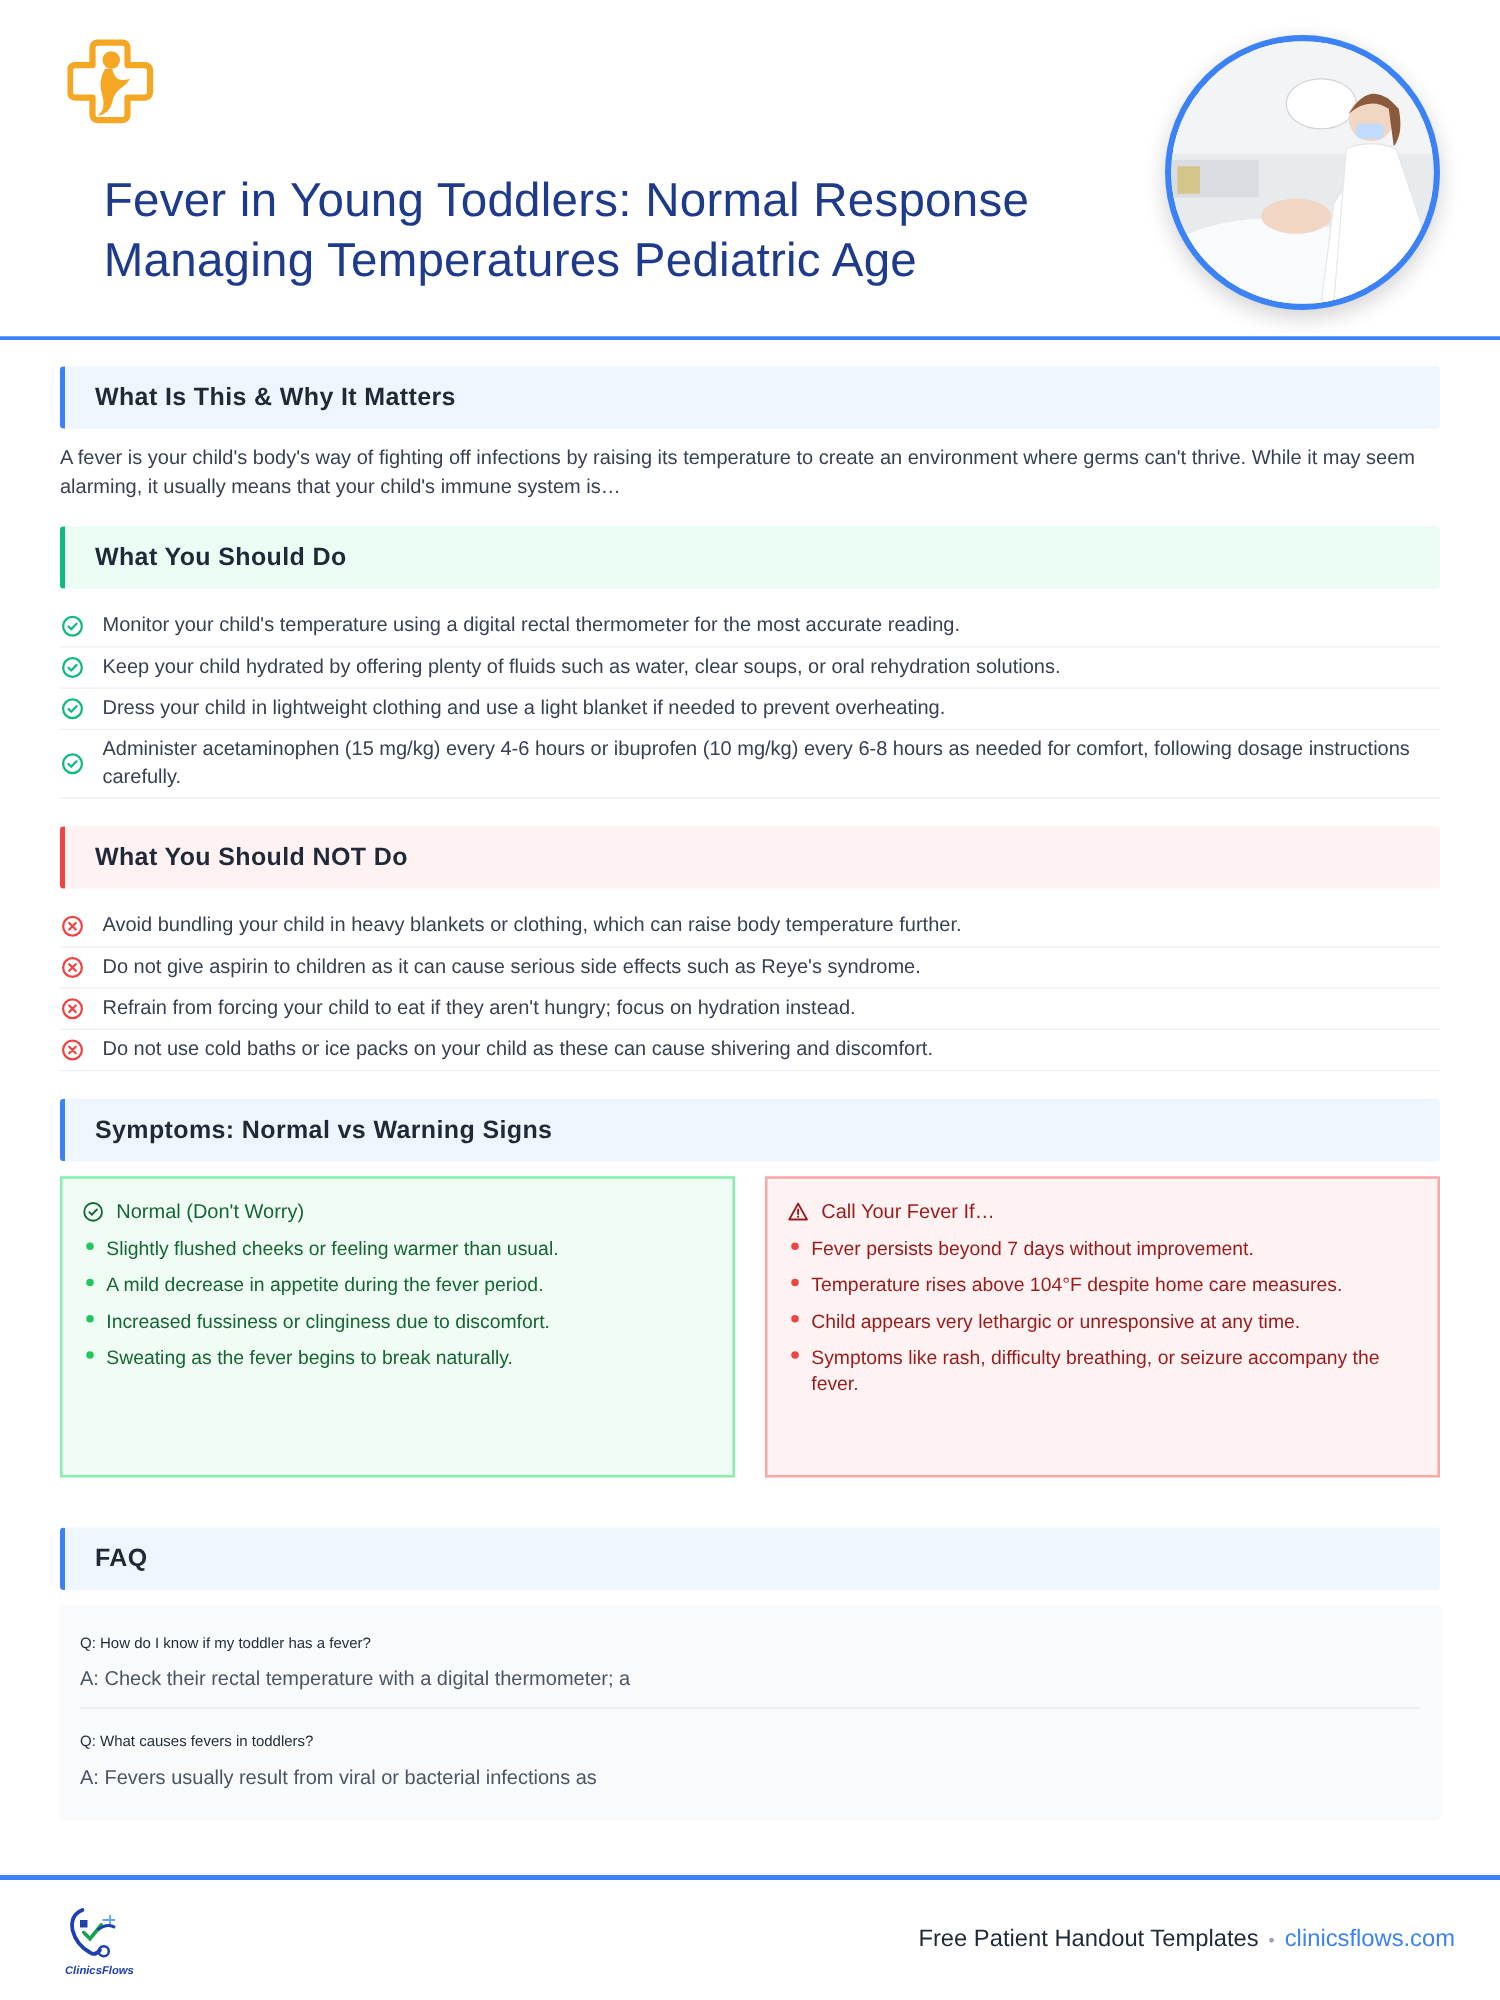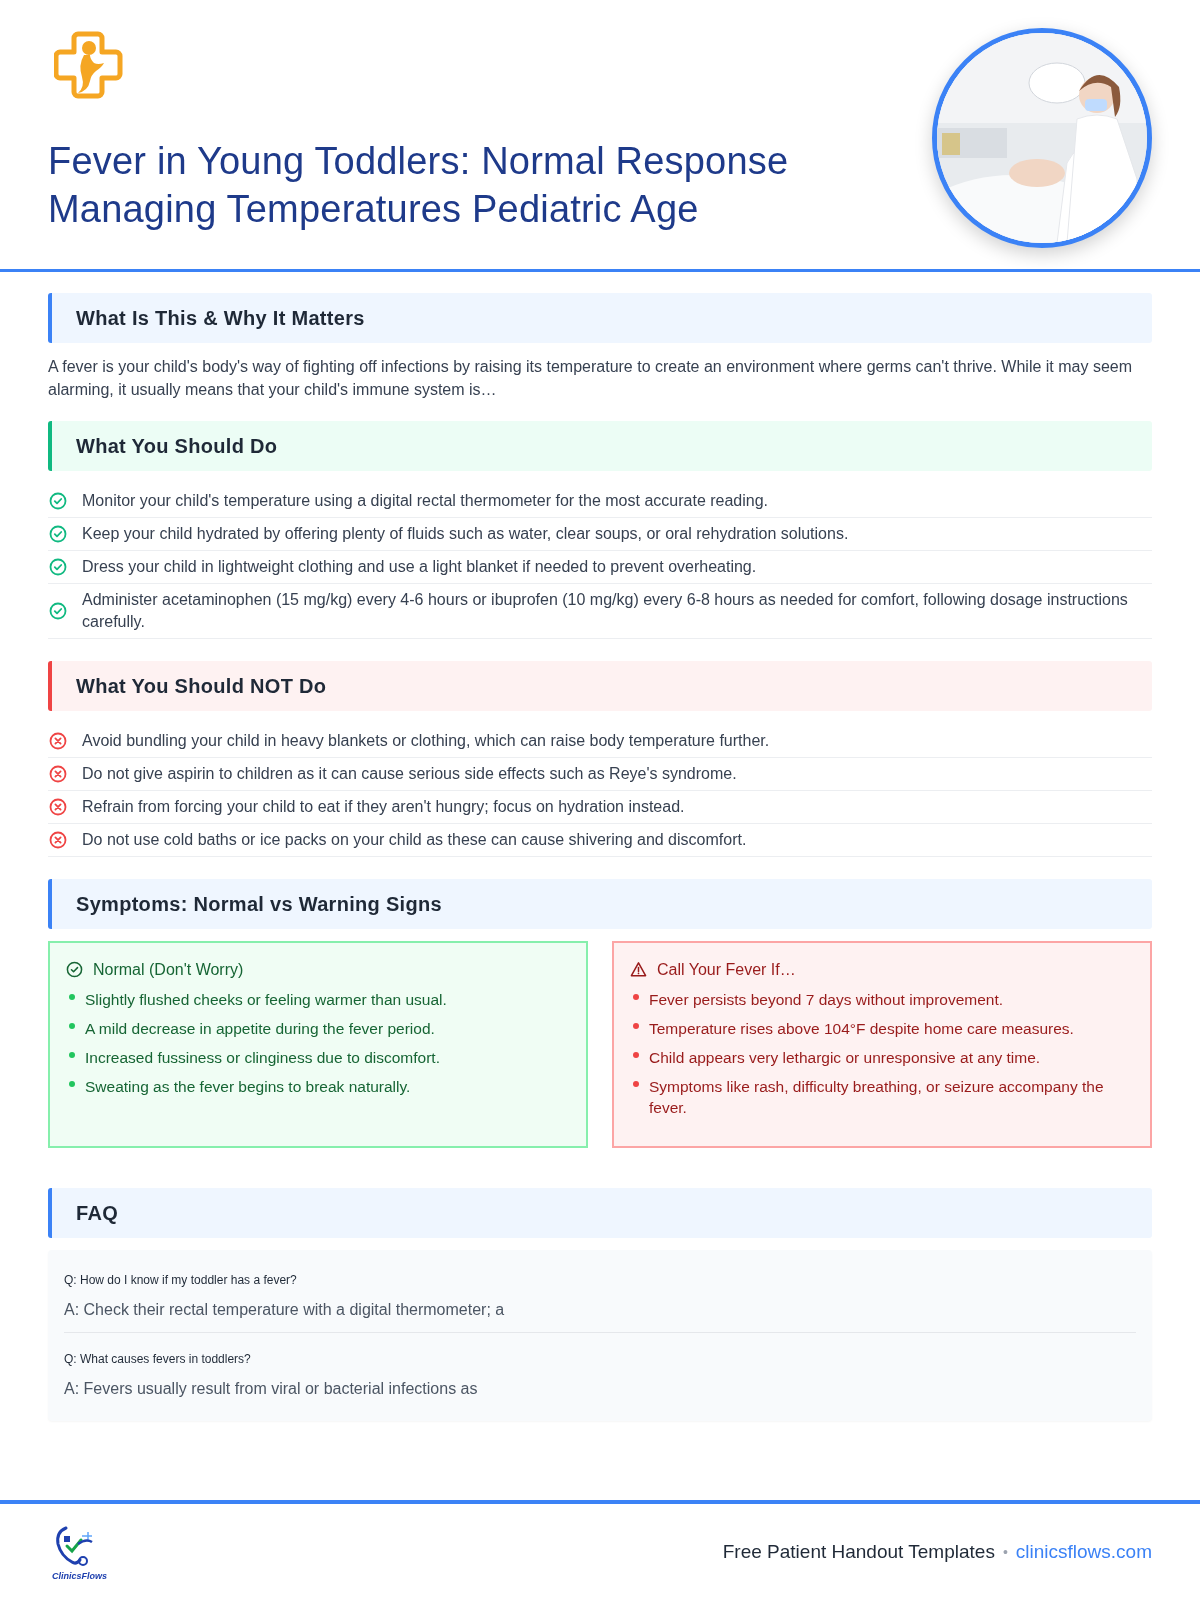--- a/index.html
+++ b/index.html
@@ -2,55 +2,55 @@
 <html><head>
 <meta charset="utf-8">
 <style>
   * { box-sizing: border-box; margin: 0; padding: 0; }
   html, body { width: 1200px; height: 1600px; background: #ffffff; }
   body { font-family: "Liberation Sans", "DejaVu Sans", sans-serif; color: #374151; position: relative; overflow: hidden; }
 
   .header { position: relative; height: 272px; border-bottom: 3px solid #3b82f6; }
   .logo { position: absolute; left: 54px; top: 30px; width: 70px; height: 70px; }
   .title { position: absolute; left: 48px; top: 137px; font-size: 38px; line-height: 48px; color: #1e3a8a; font-weight: 400; letter-spacing: 0.2px; }
-  .title div { white-space: nowrap; }
+  .title div { white-space: nowrap; margin-left: 35px; }
   .hero { position: absolute; left: 932px; top: 28px; width: 220px; height: 220px; border-radius: 50%; border: 5px solid #3b82f6; overflow: hidden; box-shadow: 0 6px 18px rgba(0,0,0,0.18); background: #eef1f4; }
 
   .content { position: absolute; left: 48px; top: 293px; width: 1104px; }
   .sec-head { height: 50px; display: flex; align-items: center; padding-left: 24px; font-size: 20px; color: #1f2937; border-left: 4px solid #3b82f6; background: #eff6ff; border-radius: 3px; letter-spacing: 0.3px; }
   .sec-head.green { border-left-color: #10b981; background: #ecfdf5; }
   .sec-head.red { border-left-color: #ef4444; background: #fef2f2; }
 
   .intro { margin-top: 12px; font-size: 16px; line-height: 23px; color: #374151; }
 
   .list { margin-top: 14px; }
   .list-item { display: flex; align-items: center; padding: 5px 0; border-bottom: 1px solid #eceef1; font-size: 16px; line-height: 22px; color: #374151; min-height: 33px; }
   .list-item .ico { flex: 0 0 20px; width: 20px; height: 20px; margin-right: 14px; display: flex; align-items: center; justify-content: center; }
 
   .cards { margin-top: 12px; display: flex; gap: 24px; }
-  .card { flex: 1; border: 2px solid; padding: 18px 16px; height: 207px; }
+  .card { flex: 1; border: 2px solid; padding: 18px 16px; height: 241px; }
   .card.normal { border-color: #86efac; background: #f0fdf4; color: #166534; }
   .card.warn { border-color: #fca5a5; background: #fef2f2; color: #991b1b; }
   .card-title { display: flex; align-items: center; font-size: 16px; margin-bottom: 10px; }
   .card-title .ico { width: 18px; height: 18px; margin-right: 9px; display: flex; }
   .bullet { display: flex; font-size: 15.5px; line-height: 21px; margin-bottom: 8px; }
   .bullet .dot { flex: 0 0 6px; width: 6px; height: 6px; border-radius: 50%; margin: 5px 10px 0 3px; }
   .normal .dot { background: #22c55e; }
   .warn .dot { background: #ef4444; }
 
   .faq-box { margin-top: 12px; background: #f8fafc; border-radius: 4px; padding: 14px 16px 10px 16px; box-shadow: 0 1px 2px rgba(0,0,0,0.04); }
   .faq-item { padding: 4px 0 10px 0; }
   .faq-item + .faq-item { border-top: 1px solid #e5e7eb; padding-top: 14px; }
   .faq-q { font-size: 12px; color: #1f2937; line-height: 24px; }
   .faq-a { font-size: 16px; color: #4b5563; line-height: 24px; margin-top: 6px; }
 
   .footer { position: absolute; left: 0; top: 1500px; width: 1200px; height: 100px; border-top: 4px solid #3b82f6; }
   .footer-logo { position: absolute; left: 52px; top: 20px; width: 60px; height: 60px; }
   .footer-brand { position: absolute; left: 52px; top: 67px; font-size: 9px; color: #1e40af; font-style: italic; font-weight: 700; }
-  .footer-text { position: absolute; right: 48px; top: 37px; font-size: 19px; color: #1f2937; display: flex; align-items: center; }
+  .footer-text { position: absolute; right: 36px; top: 37px; font-size: 19px; color: #1f2937; display: flex; align-items: center; }
   .footer-text .sep { color: #9ca3af; margin: 0 8px; font-size: 14px; }
   .footer-text a { color: #3b82f6; text-decoration: none; }
 </style>
 </head>
 <body>
 
 <div class="header">
   <div class="logo">
     <svg width="70" height="70" viewBox="0 0 70 70">
       <path d="M24 4 h20 a4 4 0 0 1 4 4 v14 h14 a4 4 0 0 1 4 4 v18 a4 4 0 0 1 -4 4 h-14 v14 a4 4 0 0 1 -4 4 h-20 a4 4 0 0 1 -4 -4 v-14 h-14 a4 4 0 0 1 -4 -4 v-18 a4 4 0 0 1 4 -4 h14 v-14 a4 4 0 0 1 4 -4z" fill="none" stroke="#f5a623" stroke-width="5" stroke-linejoin="round"></path>

